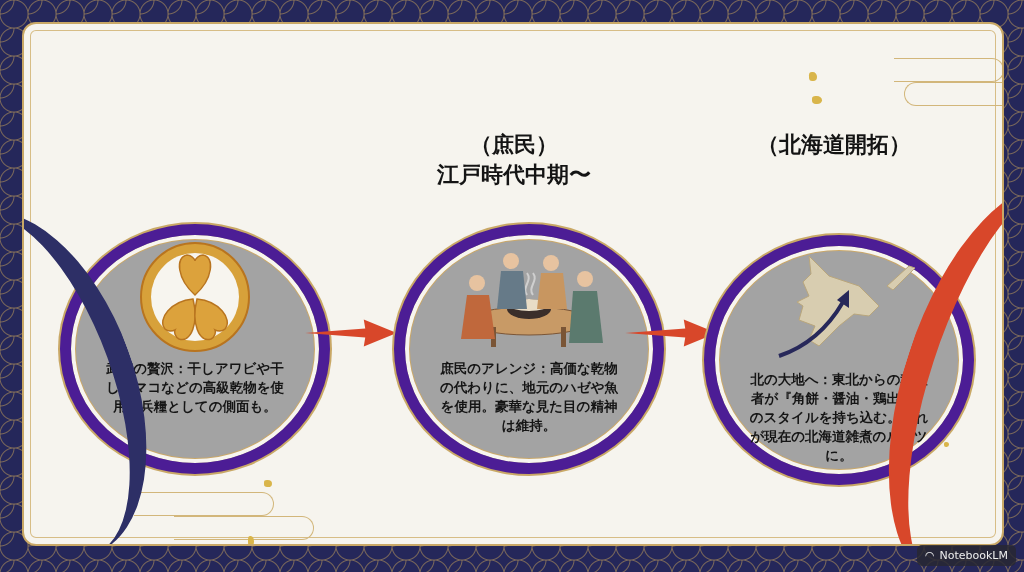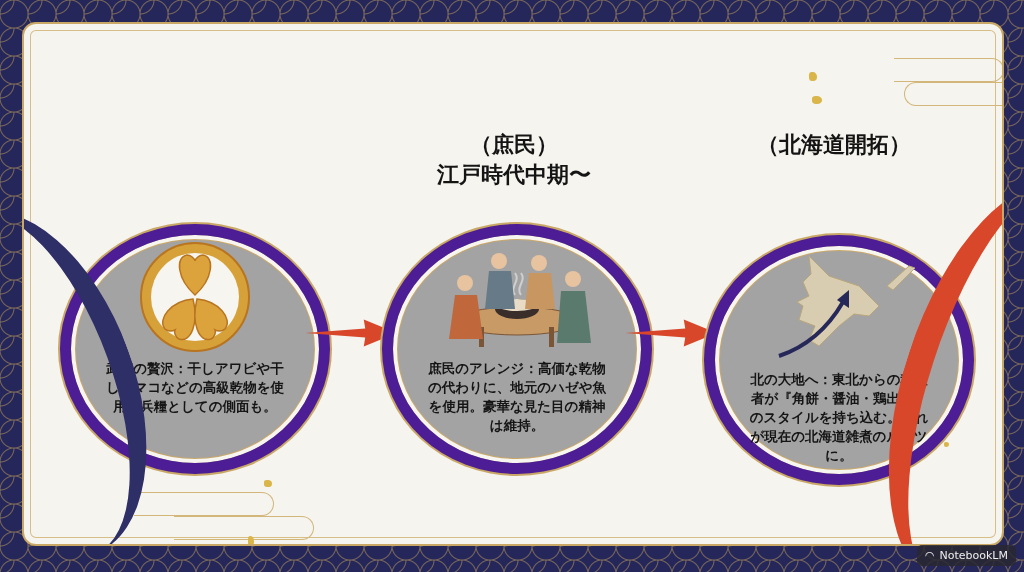--- a/index.html
+++ b/index.html
@@ -107,21 +107,21 @@
   </div>
 
   <svg class="arrow" width="122" height="40" viewBox="0 0 122 40" style="left:266px; top:294px;">
     <path d="M0 20 L80 14 L78 2 L122 20 L78 38 L80 26 Z" fill="#d8472a"></path>
   </svg>
 
   <div class="stage" style="left:340px; top:106px;">
     <div class="stage-heading">（庶民）</div>
     <div class="stage-heading">江戸時代中期〜</div>
   </div>
-  <div class="circle" style="left:358px; top:200px;">
+  <div class="circle" style="left:370px; top:200px;">
     <svg width="180" height="112" viewBox="0 0 180 112" style="position:absolute; left:34px; top:4px;">
       <ellipse cx="90" cy="82" rx="62" ry="14" fill="#c89a66" stroke="#7a5536"></ellipse>
       <rect x="52" y="88" width="5" height="20" fill="#7a5536"></rect>
       <rect x="122" y="88" width="5" height="20" fill="#7a5536"></rect>
       <ellipse cx="90" cy="70" rx="22" ry="10" fill="#3a2e2a"></ellipse>
       <ellipse cx="90" cy="66" rx="20" ry="6" fill="#e8dcc6"></ellipse>
       <path d="M88 56 C82 48 94 42 88 34 M94 56 C88 48 100 42 94 34" stroke="#cfcfcf" fill="none" stroke-width="2"></path>
       <circle cx="38" cy="44" r="8" fill="#e7c3a0"></circle>
         <path d="M22 100 L28 56 L50 56 L56 100Z" fill="#c0683c"></path>
       <circle cx="72" cy="22" r="8" fill="#e7c3a0"></circle>

